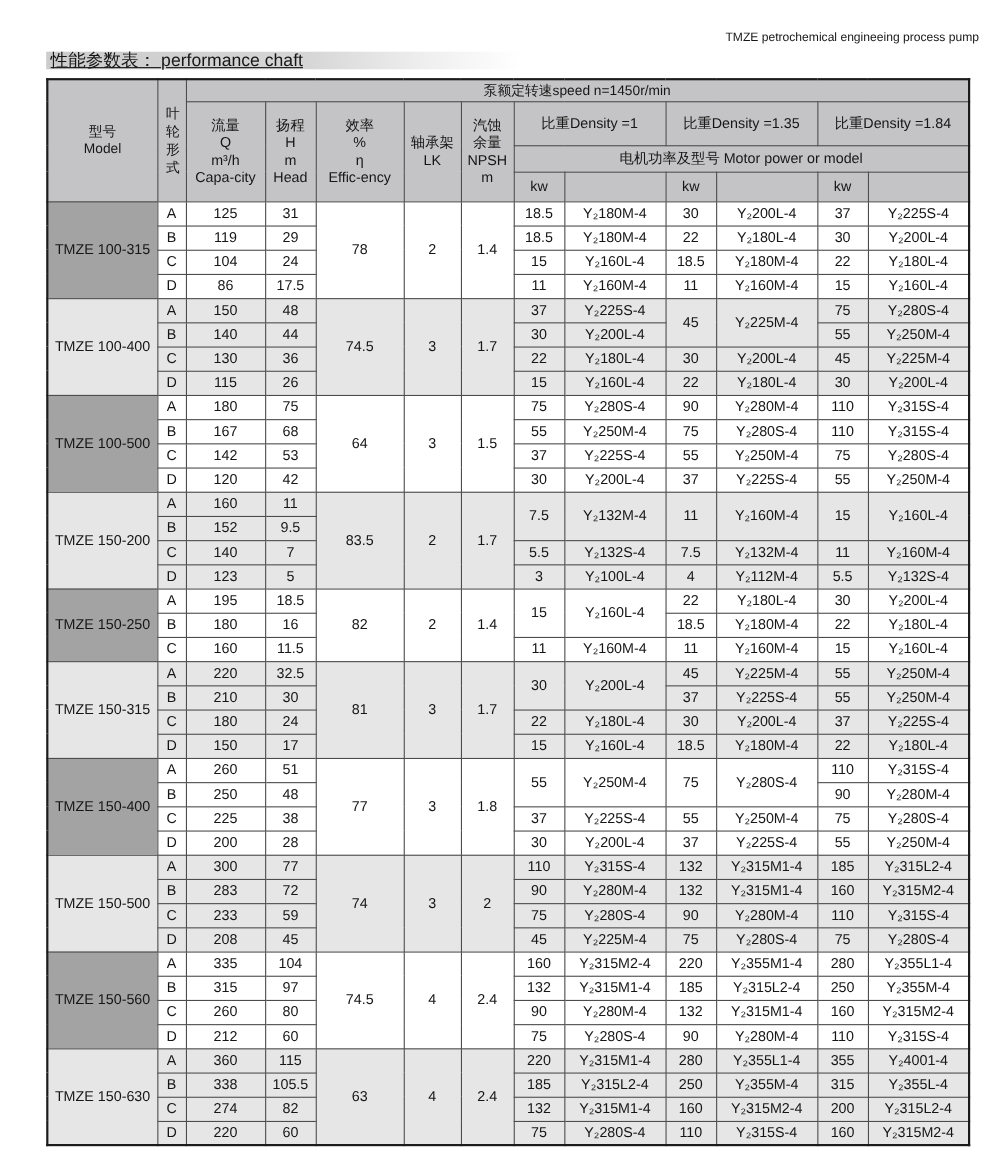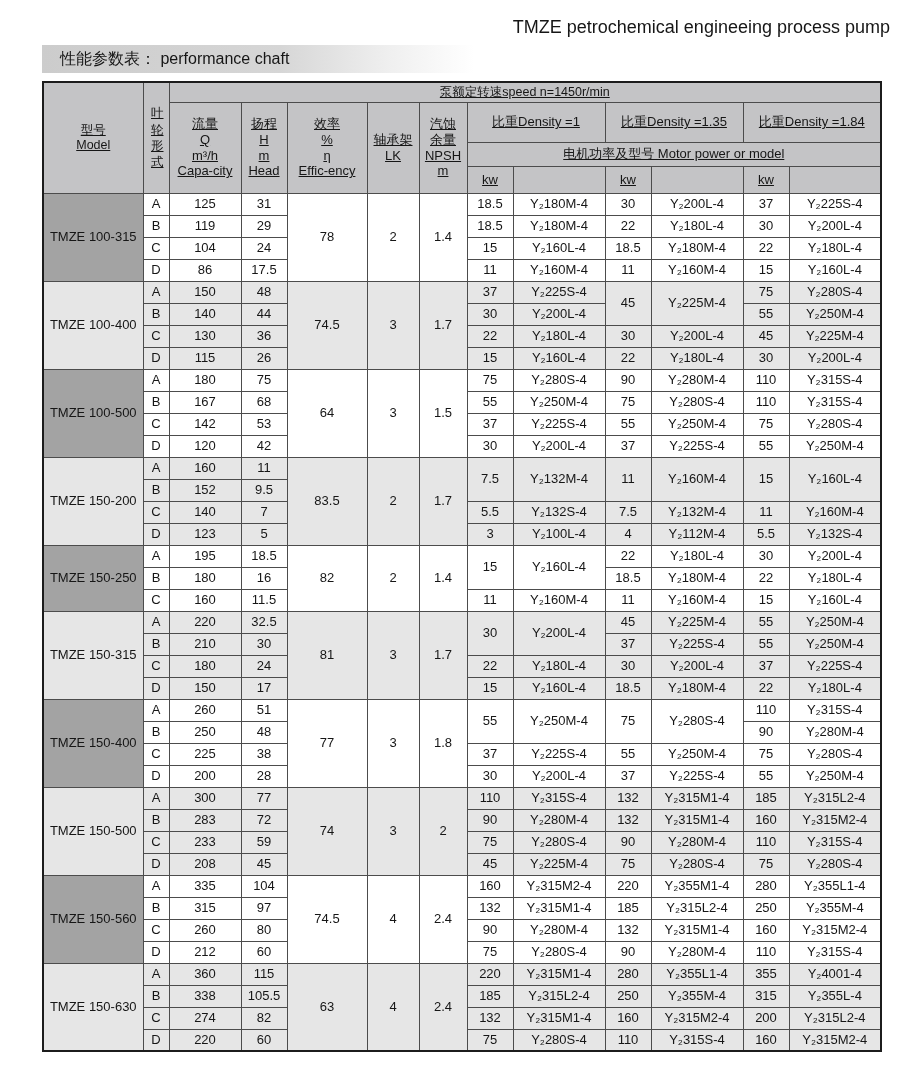--- a/index.html
+++ b/index.html
@@ -12,47 +12,48 @@
   *{box-sizing:border-box;margin:0;padding:0;}
   html,body{background:#ffffff;}
   body{
     width:900px;height:1067px;
     font-family:"Liberation Sans","DejaVu Sans",sans-serif;
     color:var(--ink);
     overflow:hidden;
   }
   .title-block{ text-align:right; padding:8px 10px 0 0; }
   .page-title{ font-size:27px; font-weight:bold; letter-spacing:1px; line-height:1.1;}
-  .page-subtitle{ font-size:18px; margin-top:9px;text-align:right; }
+  .page-subtitle{ font-size:11px; margin-top:20px;text-align:right; }
   .section-bar{
     margin:7px 0 8px 42px;
-    width:432px;height:28px;
+    width:432px;height:16px;
     background:linear-gradient(to right,#cccccc 0%,#d6d6d6 55%,#efefef 80%,#ffffff 100%);
     display:flex;align-items:center;
-    padding-left:18px;
+    padding-left:4px;
     font-size:16px;
+    text-decoration:underline;
   }
   table.perf{
     margin-left:42px;
     width:838px;
     border-collapse:collapse;
     table-layout:fixed;
     border:2px solid var(--outer);
   }
   table.perf th, table.perf td{
     border:1px solid var(--border);
     font-size:13px;
     font-weight:normal;
     text-align:center;
     vertical-align:middle;
     padding:0 2px;
     line-height:1.2;
     background:#ffffff;
   }
-  table.perf thead th{ background:var(--header-bg);text-decoration:underline; }
+  table.perf thead th{ background:var(--header-bg); }
   tr.hr-speed th{ height:20px; font-size:12.5px;}
   tr.hr-density th{ height:40px;margin-left:35px; }
   tr.hr-motor th{ height:24px; }
   tr.hr-kw th{ height:27px; }
   tbody tr{ height:22px; }
   tbody tr.shaded td, tbody tr.shaded th{ background:var(--shade); }
   tbody th.model-cell{ font-size:13px; background:#a3a3a3; }
   .hl{display:block;}
   .vert-label{
     width:15px;margin:0 auto;

